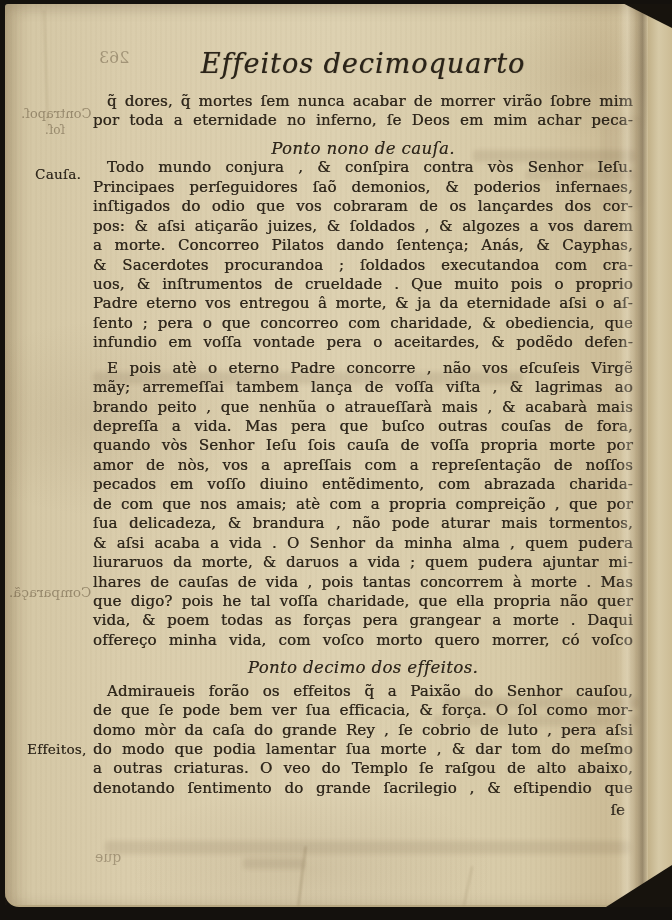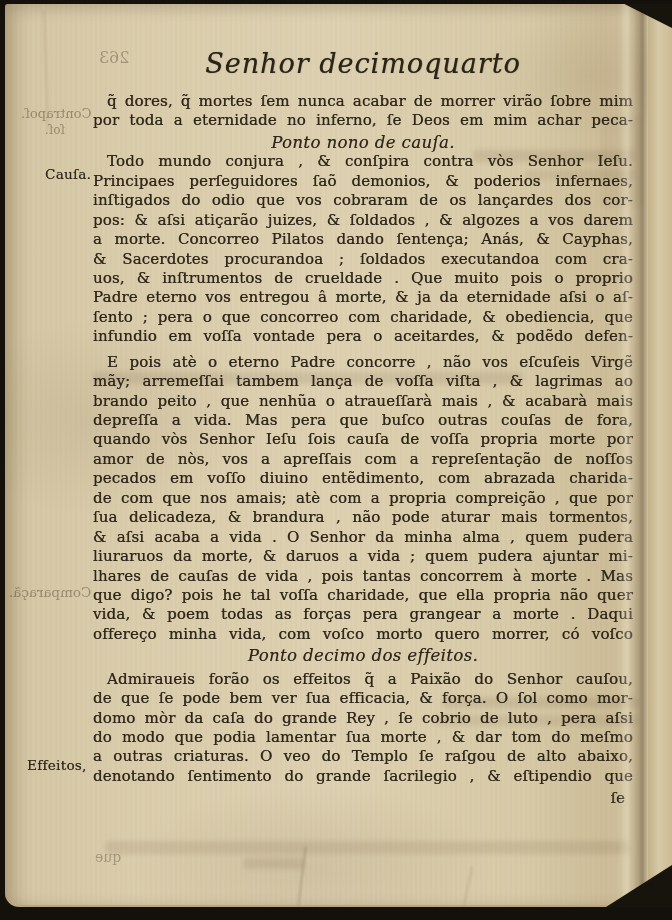--- a/index.html
+++ b/index.html
@@ -54,34 +54,34 @@
 
   .header{
     position:absolute;left:88px;top:44px;width:540px;text-align:center;
     font-style:italic;font-size:27px;letter-spacing:1px;color:#2a2318;
     text-shadow:0.4px 0.4px 0.8px rgba(42,35,24,.6);
   }
   .mnote{
     position:absolute;font-size:13.5px;color:#2e261b;letter-spacing:.3px;
     text-shadow:0.3px 0.3px 0.6px rgba(46,38,27,.55);
   }
-  .mnote1{left:40px;top:162px;}
-  .mnote2{left:22px;top:737px;margin-top:16px;}
+  .mnote1{left:30px;top:162px;}
+  .mnote2{left:22px;top:737px;}
 
   .bodycol{position:absolute;left:88px;top:88px;width:540px;color:#2e261b;}
   .line{
     height:19.45px;line-height:19.45px;font-size:15px;letter-spacing:.15px;word-spacing:.5px;
     text-align:justify;text-align-last:justify;white-space:nowrap;overflow:visible;
     text-shadow:0.35px 0.35px 0.55px rgba(46,38,27,.55), -0.2px 0 0.4px rgba(46,38,27,.3);
   }
   .line.indent{text-indent:14px;}
   .line.last{text-align-last:left;}
   .heading{
     height:19.45px;line-height:19.45px;font-size:16.5px;font-style:italic;
-    text-align-last:center;letter-spacing:.4px;margin-top:2px;
+    text-align-last:center;letter-spacing:.4px;margin-top:8px;
     text-shadow:0.35px 0.35px 0.55px rgba(46,38,27,.55);
   }
   .gap6{margin-top:6px;} .gap4{margin-top:4px;}
   .catchword{
     height:19.45px;line-height:19.45px;font-size:15px;text-align:right;padding-right:8px;margin-top:3px;
     text-shadow:0.35px 0.35px 0.55px rgba(46,38,27,.55);
   }
 </style>
 </head>
 <body>
@@ -97,21 +97,21 @@
 
   <div class="strip" style="left:468px;top:146px;width:162px;height:12px;"></div>
   <div class="strip" style="left:520px;top:166px;width:110px;height:10px;opacity:.8;"></div>
   <div class="strip" style="left:596px;top:112px;width:40px;height:92px;opacity:.5;"></div>
   <div class="strip" style="left:88px;top:368px;width:430px;height:12px;"></div>
   <div class="strip" style="left:438px;top:693px;width:195px;height:11px;"></div>
   <div class="strip" style="left:428px;top:711px;width:205px;height:11px;opacity:.85;"></div>
   <div class="strip" style="left:100px;top:837px;width:525px;height:13px;opacity:1.2;"></div>
   <div class="strip" style="left:238px;top:854px;width:62px;height:11px;"></div>
 
-  <div class="header">Senhor decimoquarto</div>
+  <div class="header">Effeitos decimoquarto</div>
   <div class="mnote mnote1">Cauſa.</div>
   <div class="mnote mnote2">Effeitos,</div>
 
   <div class="bodycol">
     <div class="line indent">q̃ dores, q̃ mortes ſem nunca acabar de morrer virão ſobre mim</div>
     <div class="line">por toda a eternidade no inferno, ſe Deos em mim achar peca-</div>
 
     <div class="heading">Ponto nono de cauſa.</div>
 
     <div class="line indent">Todo mundo conjura , &amp; conſpira contra vòs Senhor Ieſu.</div>

